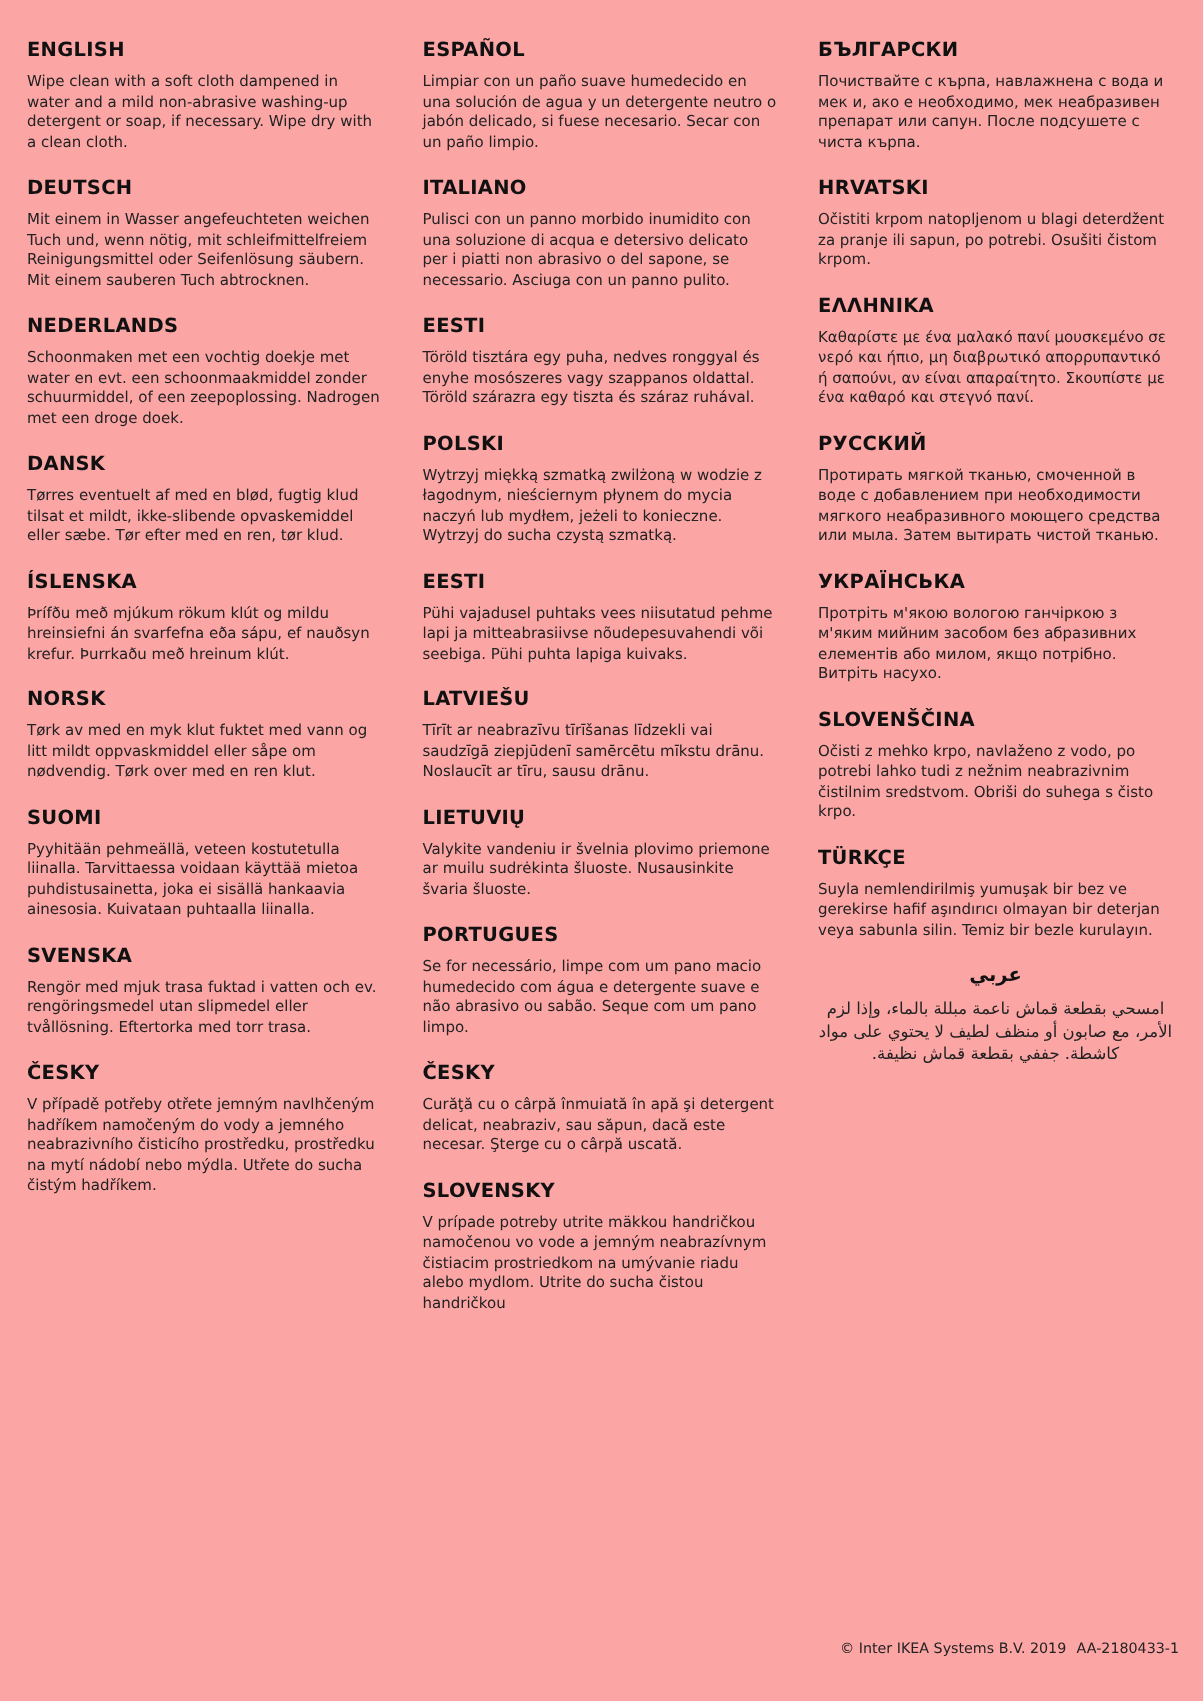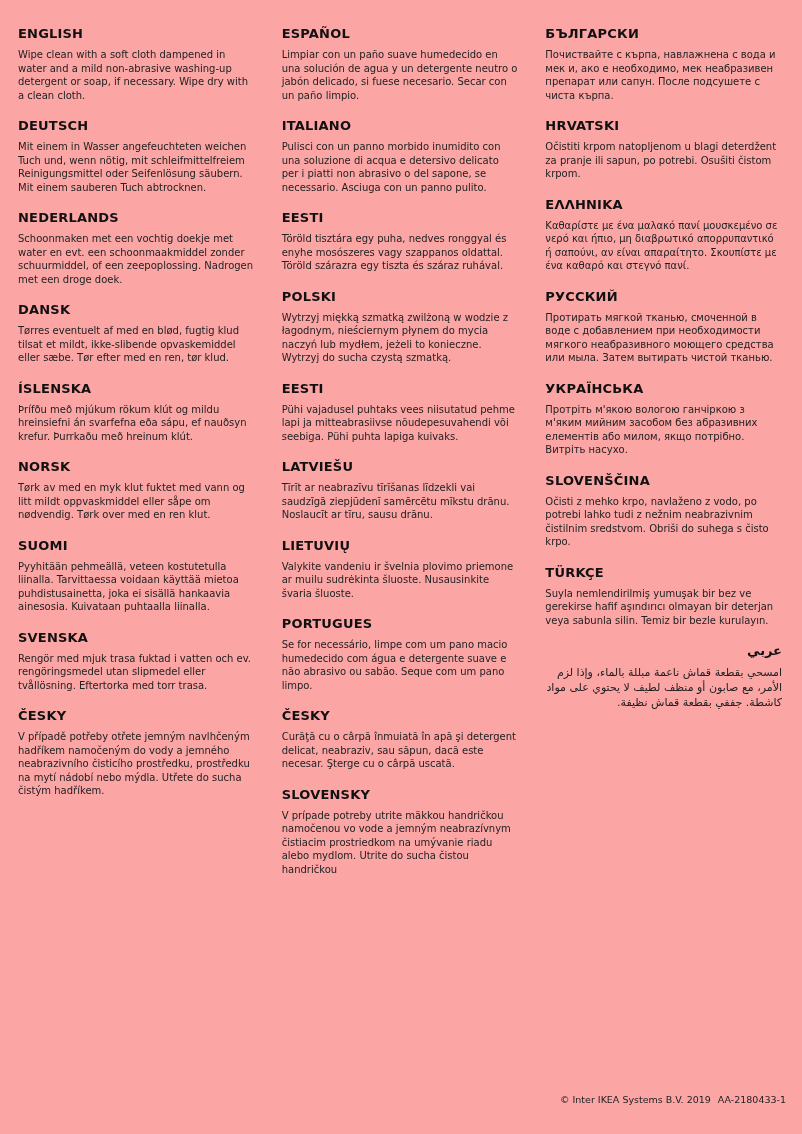--- a/index.html
+++ b/index.html
@@ -28,21 +28,21 @@
     margin: 16px 0 7px 0;
     color: #111111;
   }
   .section:first-child h2 { margin-top: 0; }
   .section p {
     font-size: 10px;
     line-height: 13.5px;
     margin: 0;
     color: #222222;
   }
-  .rtl { direction: rtl; text-align: right; }
+  .rtl { direction: rtl; text-align: center; }
   .rtl p { font-size: 11px; line-height: 15px; }
   .footer {
     position: absolute;
     left: 0;
     right: 0;
     bottom: 26px;
     height: 14px;
     font-size: 9.5px;
     color: #222222;
   }

